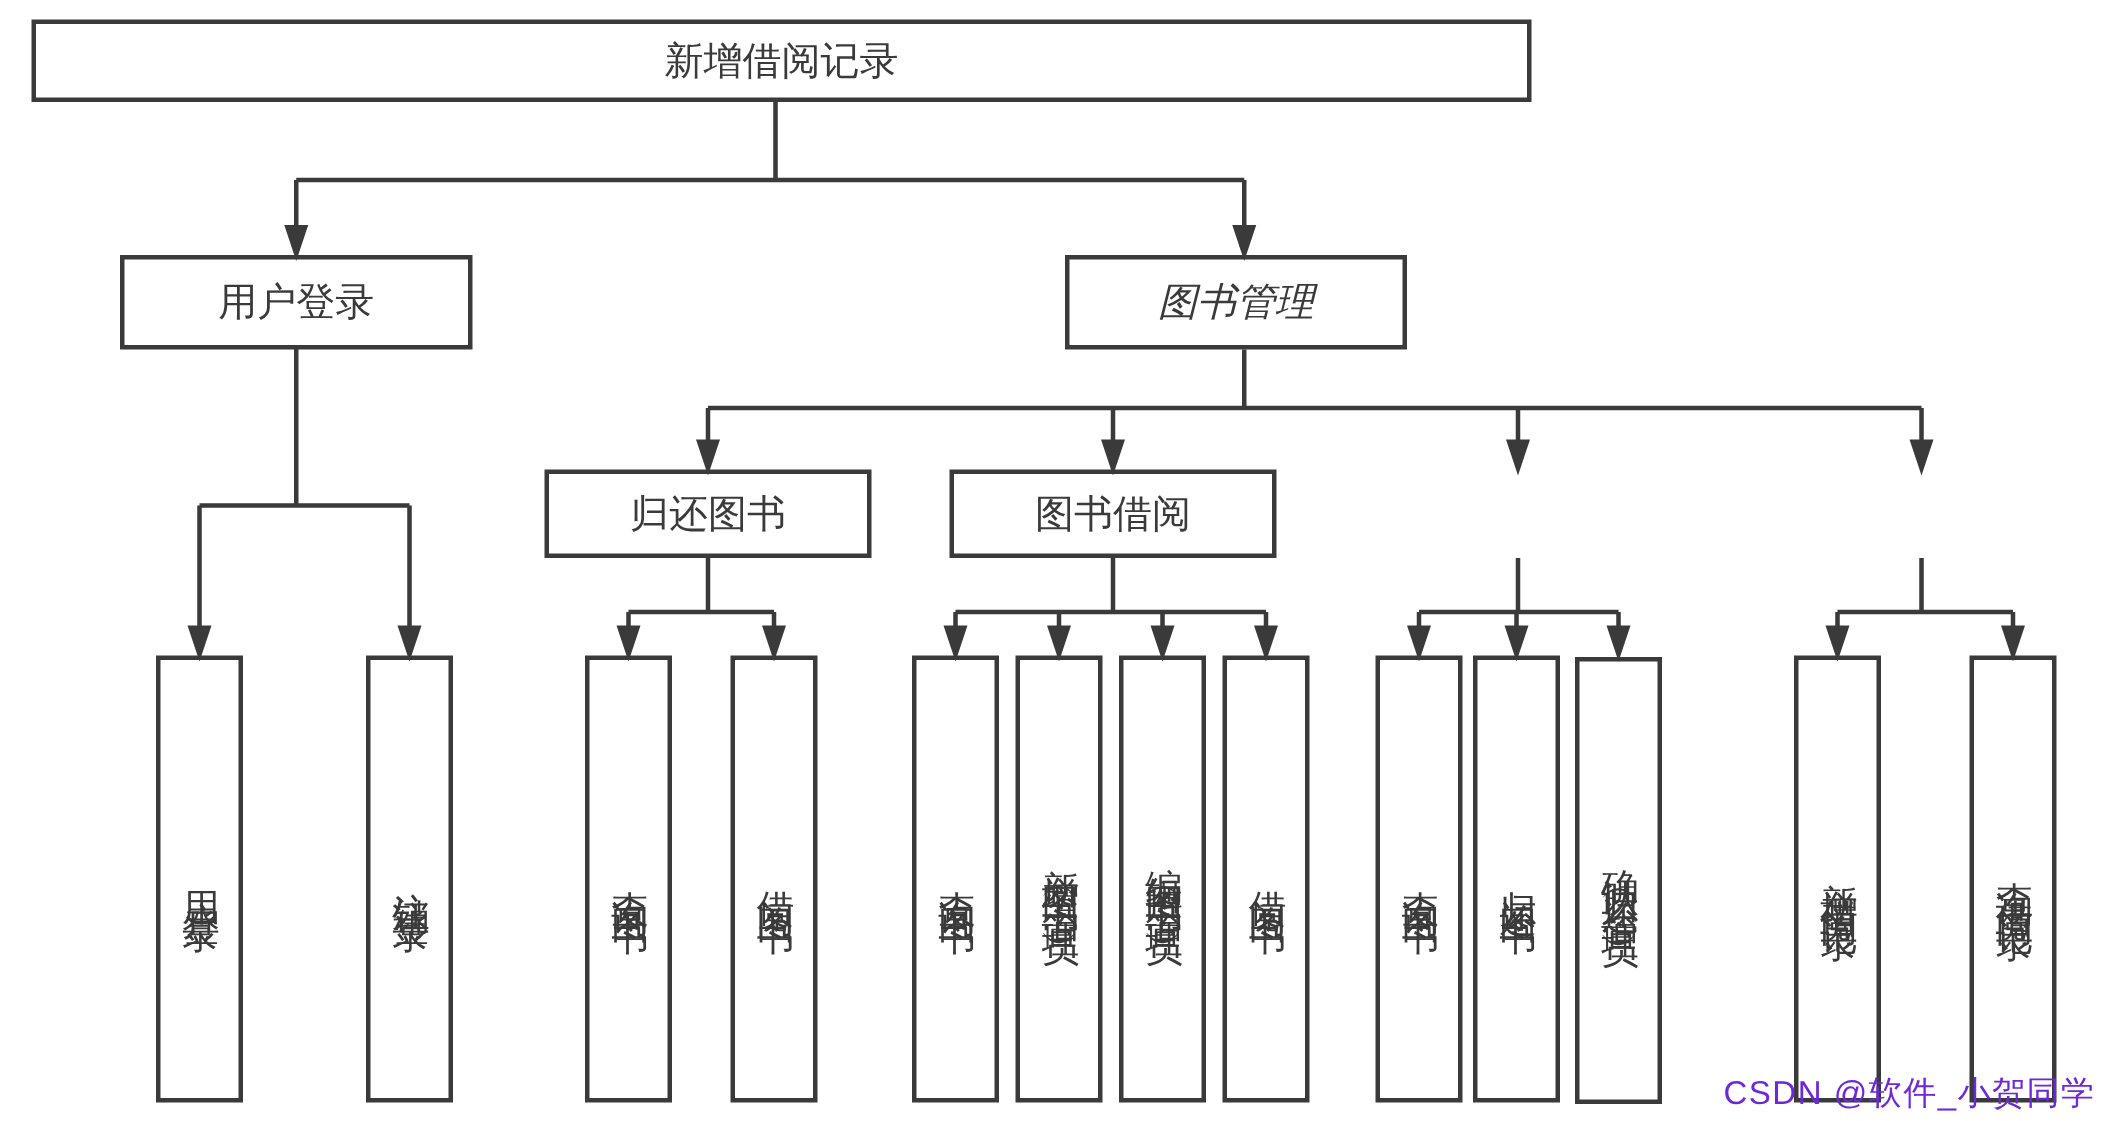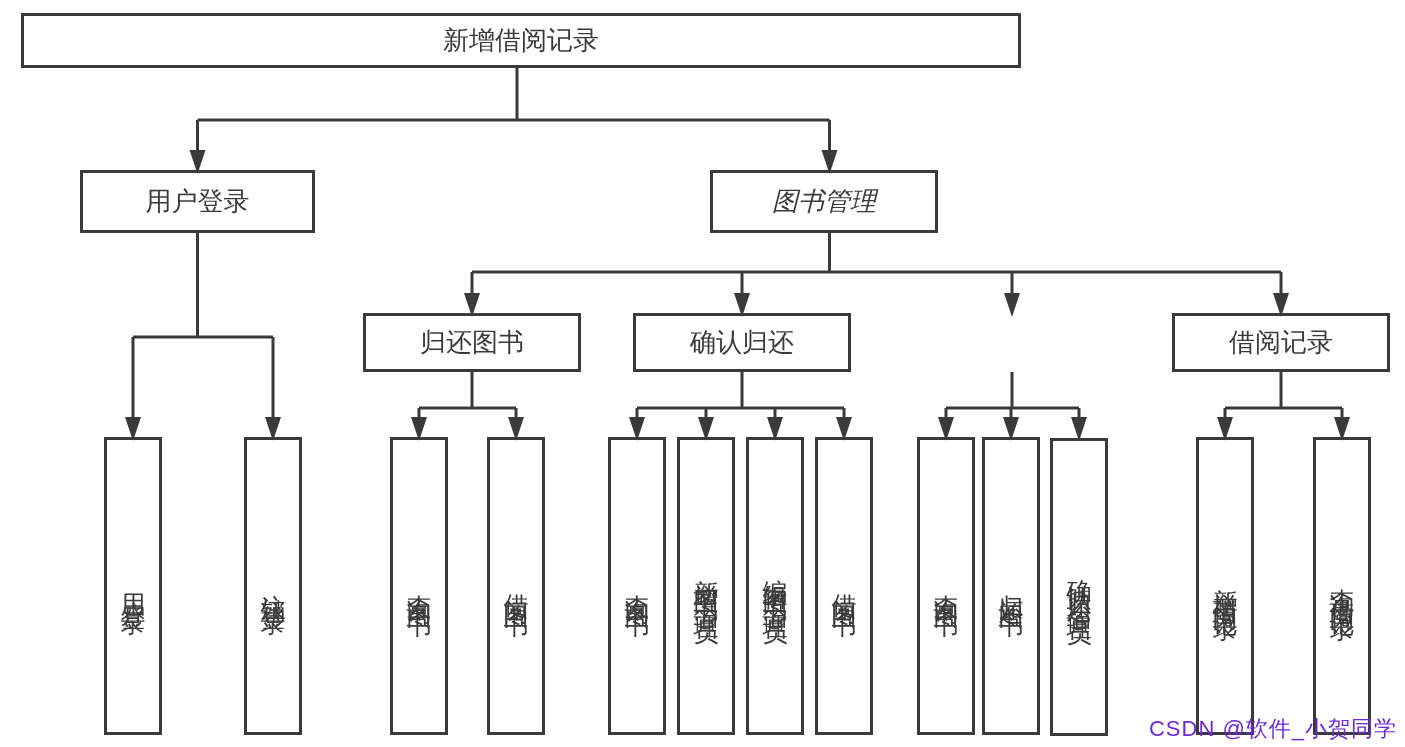--- a/index.html
+++ b/index.html
@@ -84,22 +84,21 @@
       <polygon points="1334,417 1350,417 1342,441"></polygon>
     </g>
   </svg>
 
   <div class="node" style="left:21px;top:13px;width:1000px;height:55px;">新增借阅记录</div>
 
   <div class="node" style="left:80px;top:170px;width:235px;height:63px;">用户登录</div>
   <div class="node" style="left:710px;top:170px;width:228px;height:63px;font-style:italic;">图书管理</div>
 
   <div class="node" style="left:363px;top:313px;width:218px;height:59px;">归还图书</div>
-  <div class="node" style="left:633px;top:313px;width:218px;height:59px;">确认归还</div>
-  <div class="node" style="left:1172px;top:313px;width:218px;height:59px;">借阅记录</div>
+  <div class="node" style="left:633px;top:313px;width:218px;height:59px;">图书借阅</div>
 
   <div class="node leaf" style="left:104px;top:437px;width:58px;height:298px;">用户登录</div>
   <div class="node leaf" style="left:244px;top:437px;width:58px;height:298px;">注销登录</div>
 
   <div class="node leaf" style="left:390px;top:437px;width:58px;height:298px;">查询图书</div>
   <div class="node leaf" style="left:487px;top:437px;width:58px;height:298px;">借阅图书</div>
 
   <div class="node leaf" style="left:608px;top:437px;width:58px;height:298px;">查询图书</div>
   <div class="node leaf" style="left:677px;top:437px;width:58px;height:298px;">新增图书（管理员）</div>
   <div class="node leaf" style="left:746px;top:437px;width:58px;height:298px;">编辑图书（管理员）</div>

